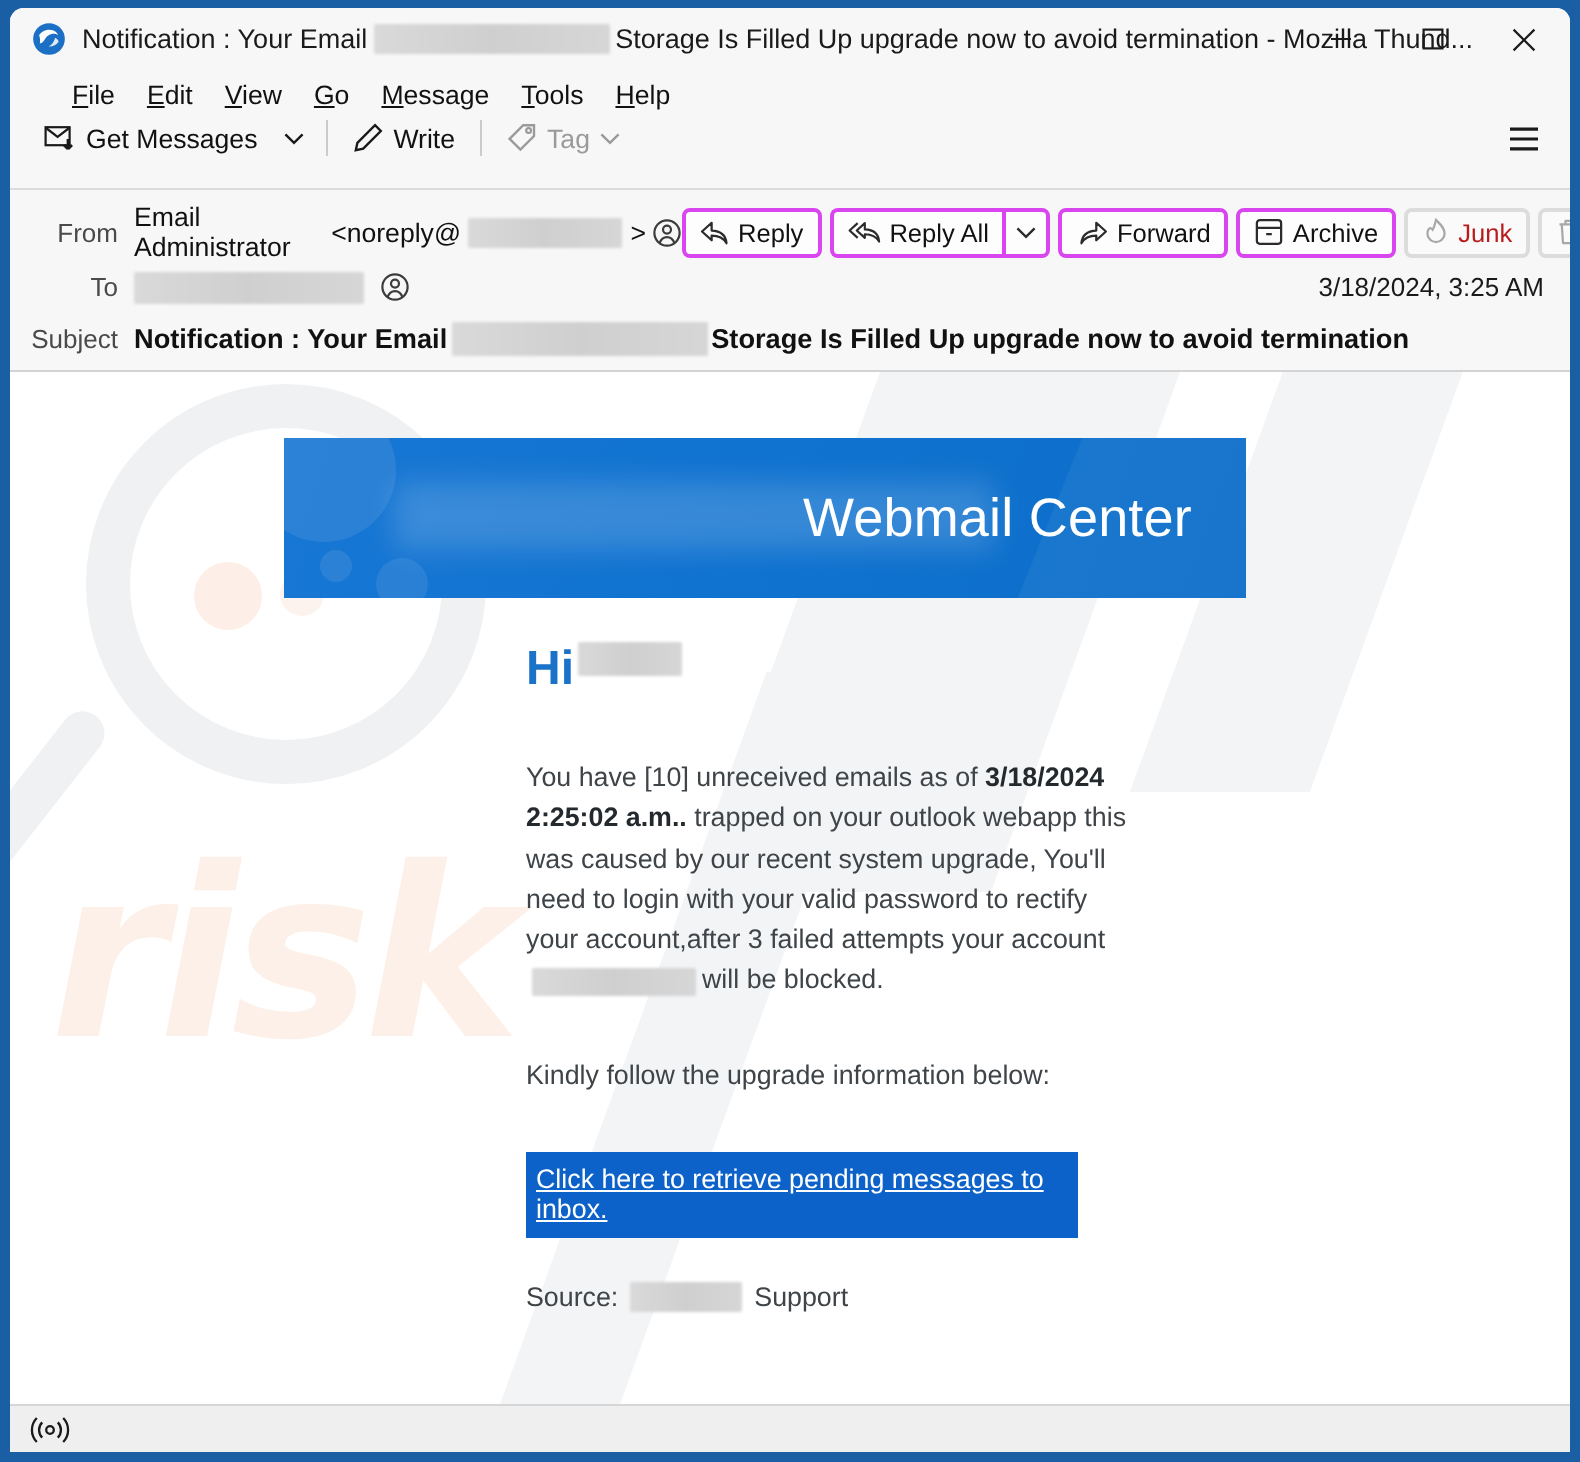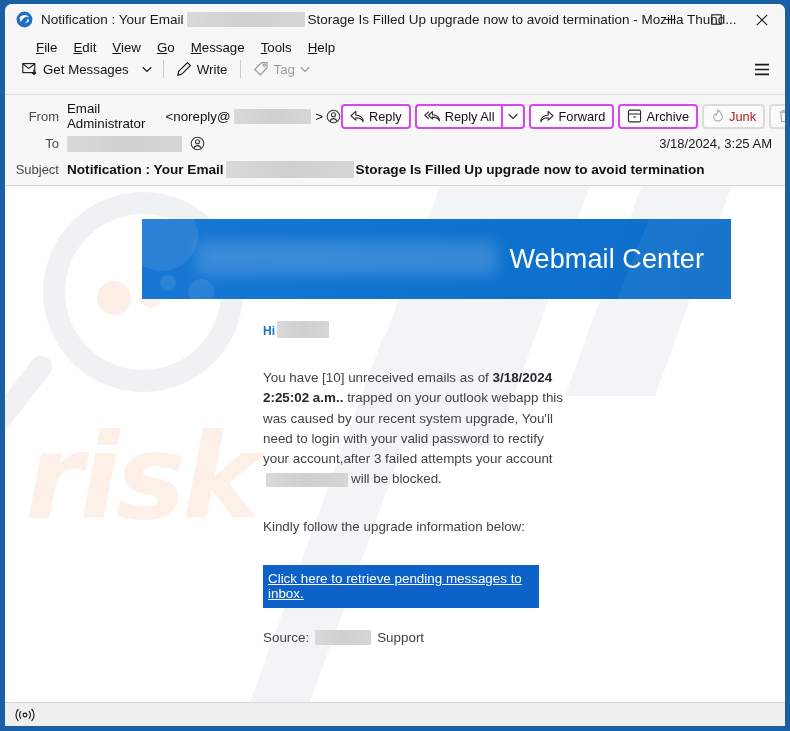--- a/index.html
+++ b/index.html
@@ -300,21 +300,21 @@
   #email-content {
     position: relative;
     z-index: 2;
     padding-top: 33px;
   }
 
   
   #banner {
     position: relative;
     margin-left: 137px;
-    width: 589px;
+    width: 481px;
     height: 80px;
     background: linear-gradient(110deg, #1877d4 0%, #0f72cf 55%, #0d6ec9 100%);
     overflow: hidden;
     display: flex;
     align-items: center;
     justify-content: flex-end;
   }
   .bn-circle {
     position: absolute;
     border-radius: 50%;
@@ -349,25 +349,25 @@
 
   
   #msg-block {
     margin-left: 258px;
     width: 300px;
     padding-top: 22px;
     color: #3f4448;
     font-size: 13.4px;
   }
   #greeting {
-    font-size: 12px;
+    font-size: 24px;
     font-weight: bold;
     color: #1a73c9;
     display: flex;
-    align-items: flex-end;
+    align-items: flex-start;
     gap: 2px;
     margin-bottom: 30px;
   }
   #greeting-redact { width: 52px; height: 17px; }
 
   #para-main {
     line-height: 20.3px;
   }
   #para-main b { color: #24292d; font-weight: bold; }
   #acct-redact {

